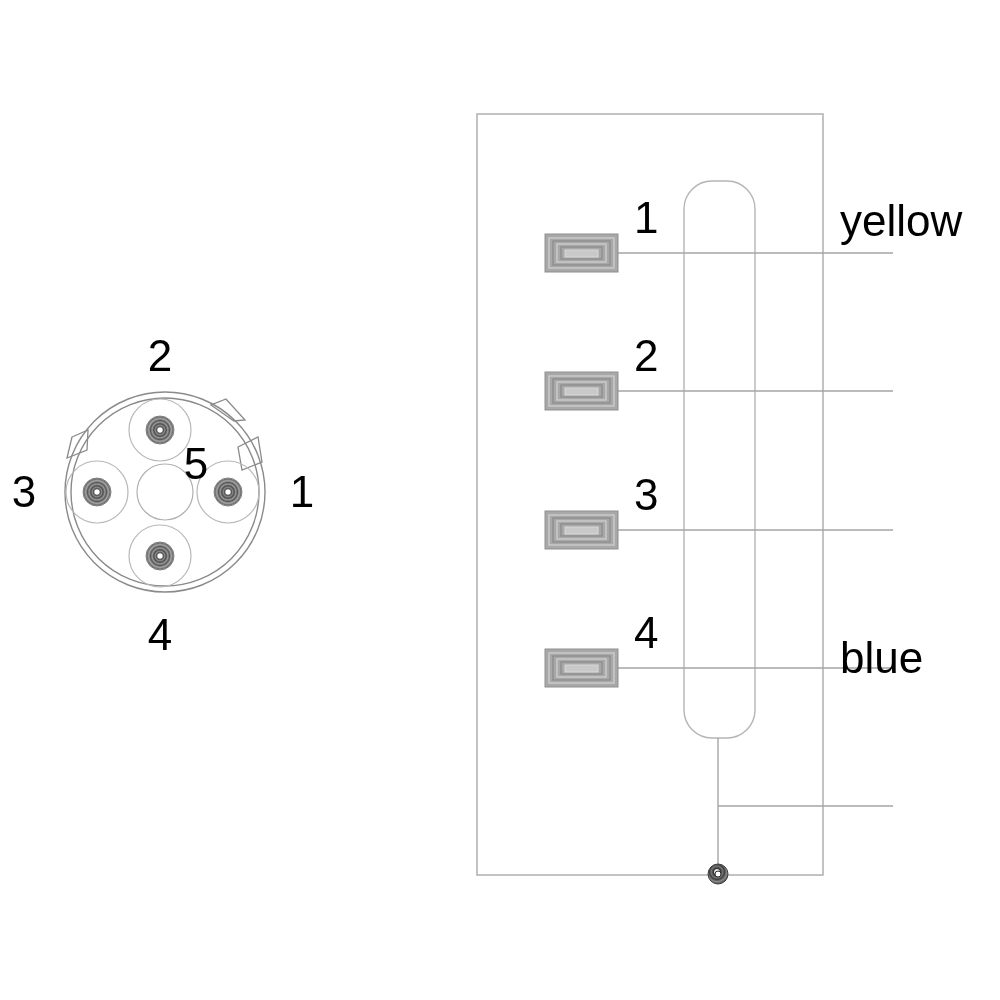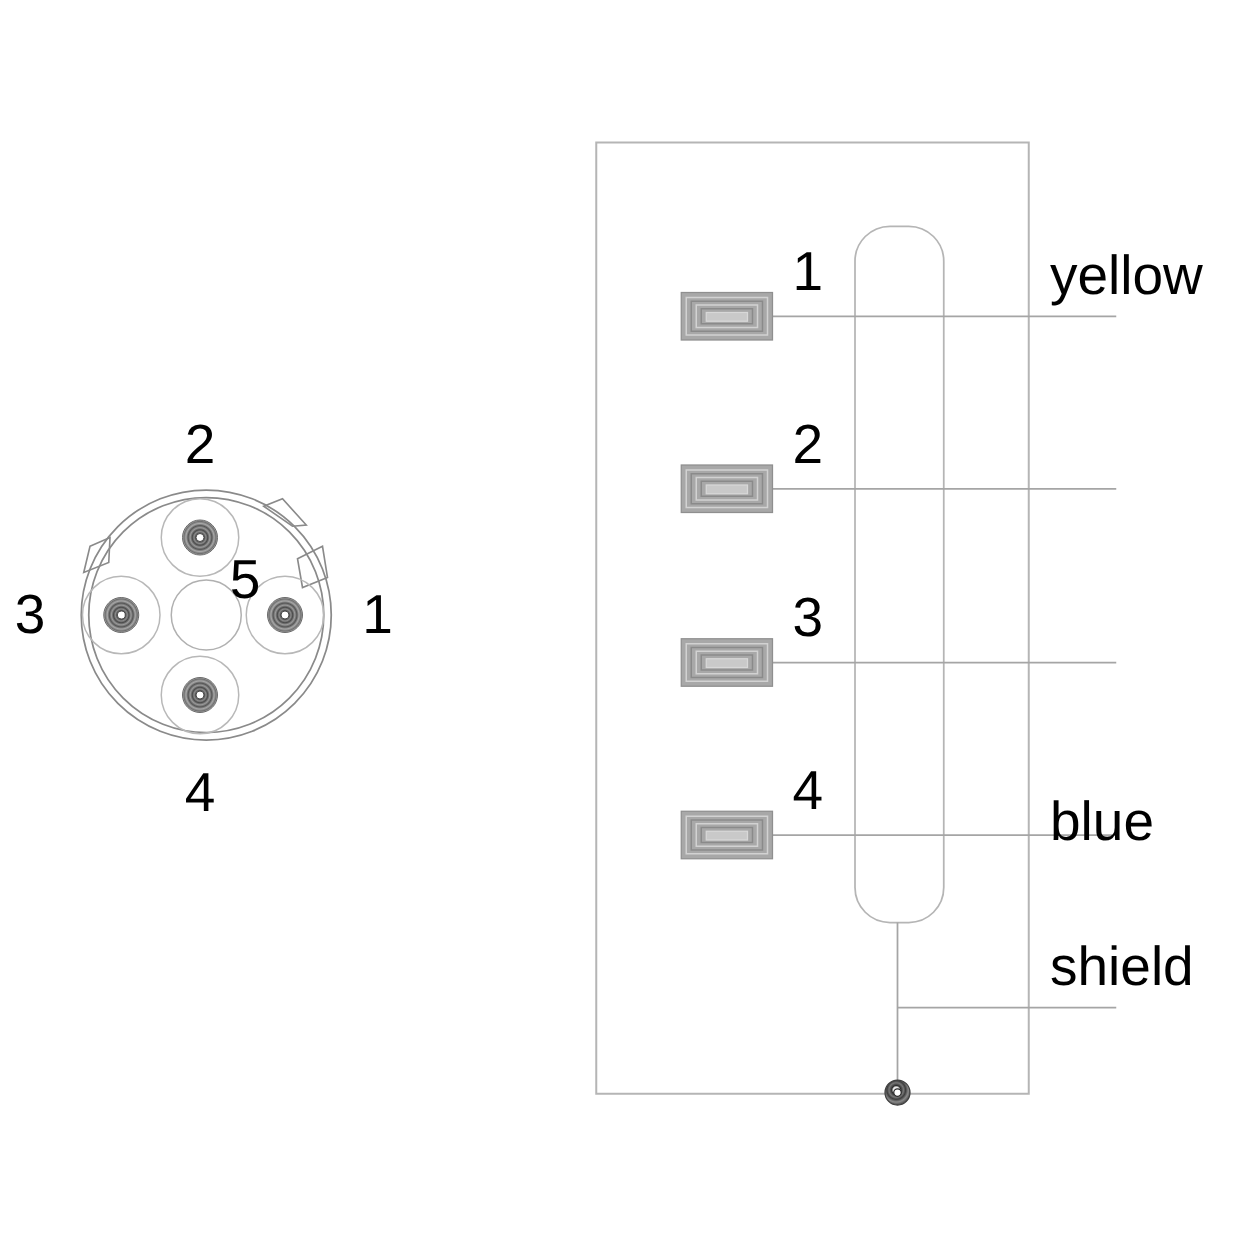--- a/index.html
+++ b/index.html
@@ -175,15 +175,14 @@
   <div class="lbl conn-num ctr" style="left:196px; top:464px;">5</div>
   <div class="lbl conn-num ctr" style="left:160px; top:635px;">4</div>
 
   <div class="lbl pin-num" style="left:634px; top:196px;">1</div>
   <div class="lbl pin-num" style="left:634px; top:334px;">2</div>
   <div class="lbl pin-num" style="left:634px; top:473px;">3</div>
   <div class="lbl pin-num" style="left:634px; top:611px;">4</div>
 
   <div class="lbl wire-name" style="left:840px; top:199px;">yellow</div>
   <div class="lbl wire-name" style="left:840px; top:614px;margin-top:22px;">blue</div>
-  <div class="lbl wire-name" style="left:840px; top:752px;">shield</div>
 
 </div>
 
 </body></html>

